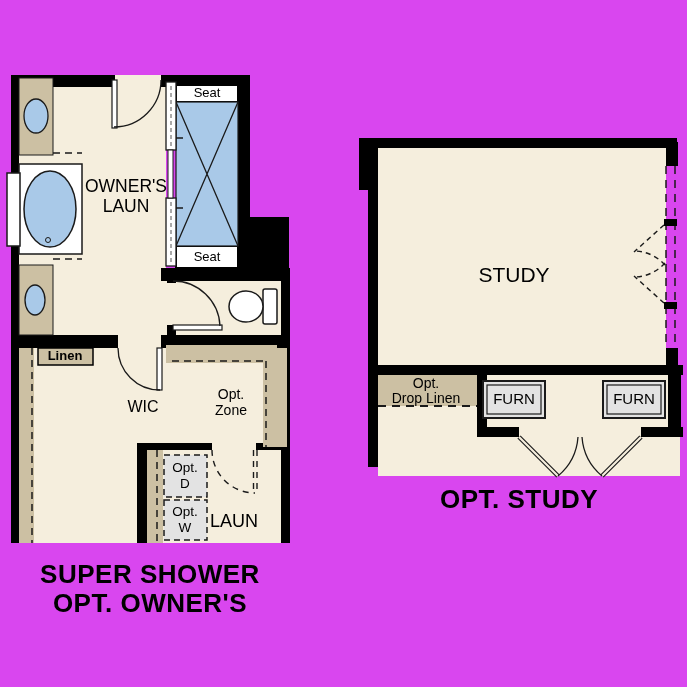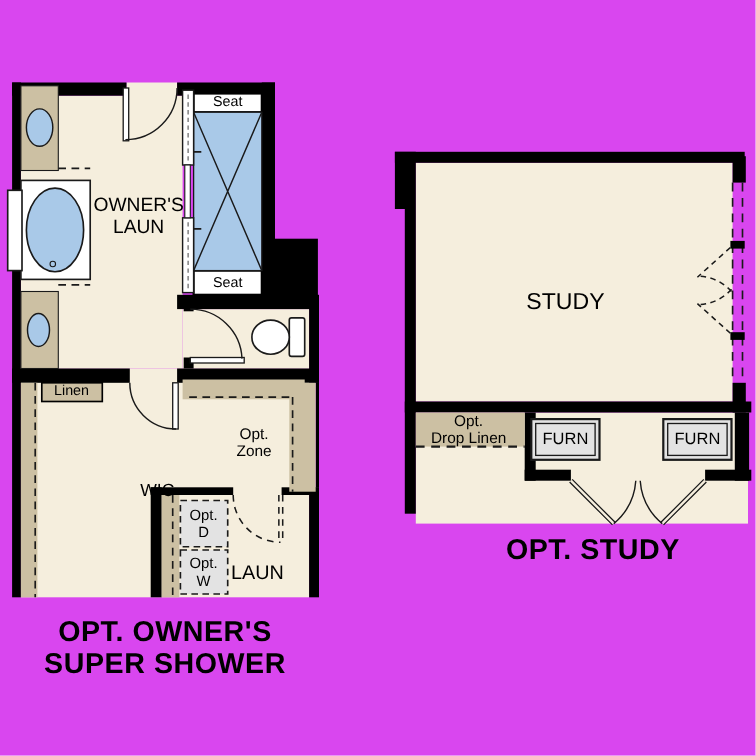--- a/index.html
+++ b/index.html
@@ -174,50 +174,50 @@
 </svg>
 
 <div class="lbl sm" style="left:207px;top:93px;">Seat</div>
 <div class="lbl sm" style="left:207px;top:257px;">Seat</div>
 
 <div class="lbl room" style="left:126px;top:196px;font-size:17.5px;">
   <div>OWNER'S</div>
   <div>LAUN</div>
 </div>
 
-<div class="lbl" style="left:65px;top:356px;font-size:13px;">Linen</div>
-<div class="lbl" style="left:143px;top:407px;font-size:16px;margin-top:40px;">WIC</div>
+<div class="lbl" style="left:65px;top:356px;font-size:13px;font-weight:bold;">Linen</div>
+<div class="lbl" style="left:143px;top:407px;font-size:16px;">WIC</div>
 
 <div class="lbl md" style="left:231px;top:402px;">
   <div>Opt.</div>
   <div>Zone</div>
 </div>
 
 <div class="lbl" style="left:185px;top:476px;font-size:13.5px;">
   <div>Opt.</div>
   <div>D</div>
 </div>
 
 <div class="lbl" style="left:185px;top:520px;font-size:13.5px;">
   <div>Opt.</div>
   <div>W</div>
 </div>
 
 <div class="lbl room" style="left:234px;top:521px;font-size:18px;">LAUN</div>
 
 <div class="lbl caption" style="left:150px;top:589px;">
+  <div>SUPER SHOWER</div>
   <div>OPT. OWNER'S</div>
-  <div>SUPER SHOWER</div>
 </div>
 
 <div class="lbl room" style="left:514px;top:256px;font-size:21px;margin-top:19px;">STUDY</div>
 
 <div class="lbl" style="left:426px;top:391px;font-size:14px;line-height:1.1;">
   <div>Opt.</div>
   <div>Drop Linen</div>
 </div>
 
 <div class="lbl" style="left:514px;top:399px;font-size:15px;">FURN</div>
 <div class="lbl" style="left:634px;top:399px;font-size:15px;">FURN</div>
 
-<div class="lbl caption" style="left:519px;top:500px;margin-left:20px;">OPT. STUDY</div>
+<div class="lbl caption" style="left:519px;top:500px;">OPT. STUDY</div>
 
 </div>
 
 </body></html>

